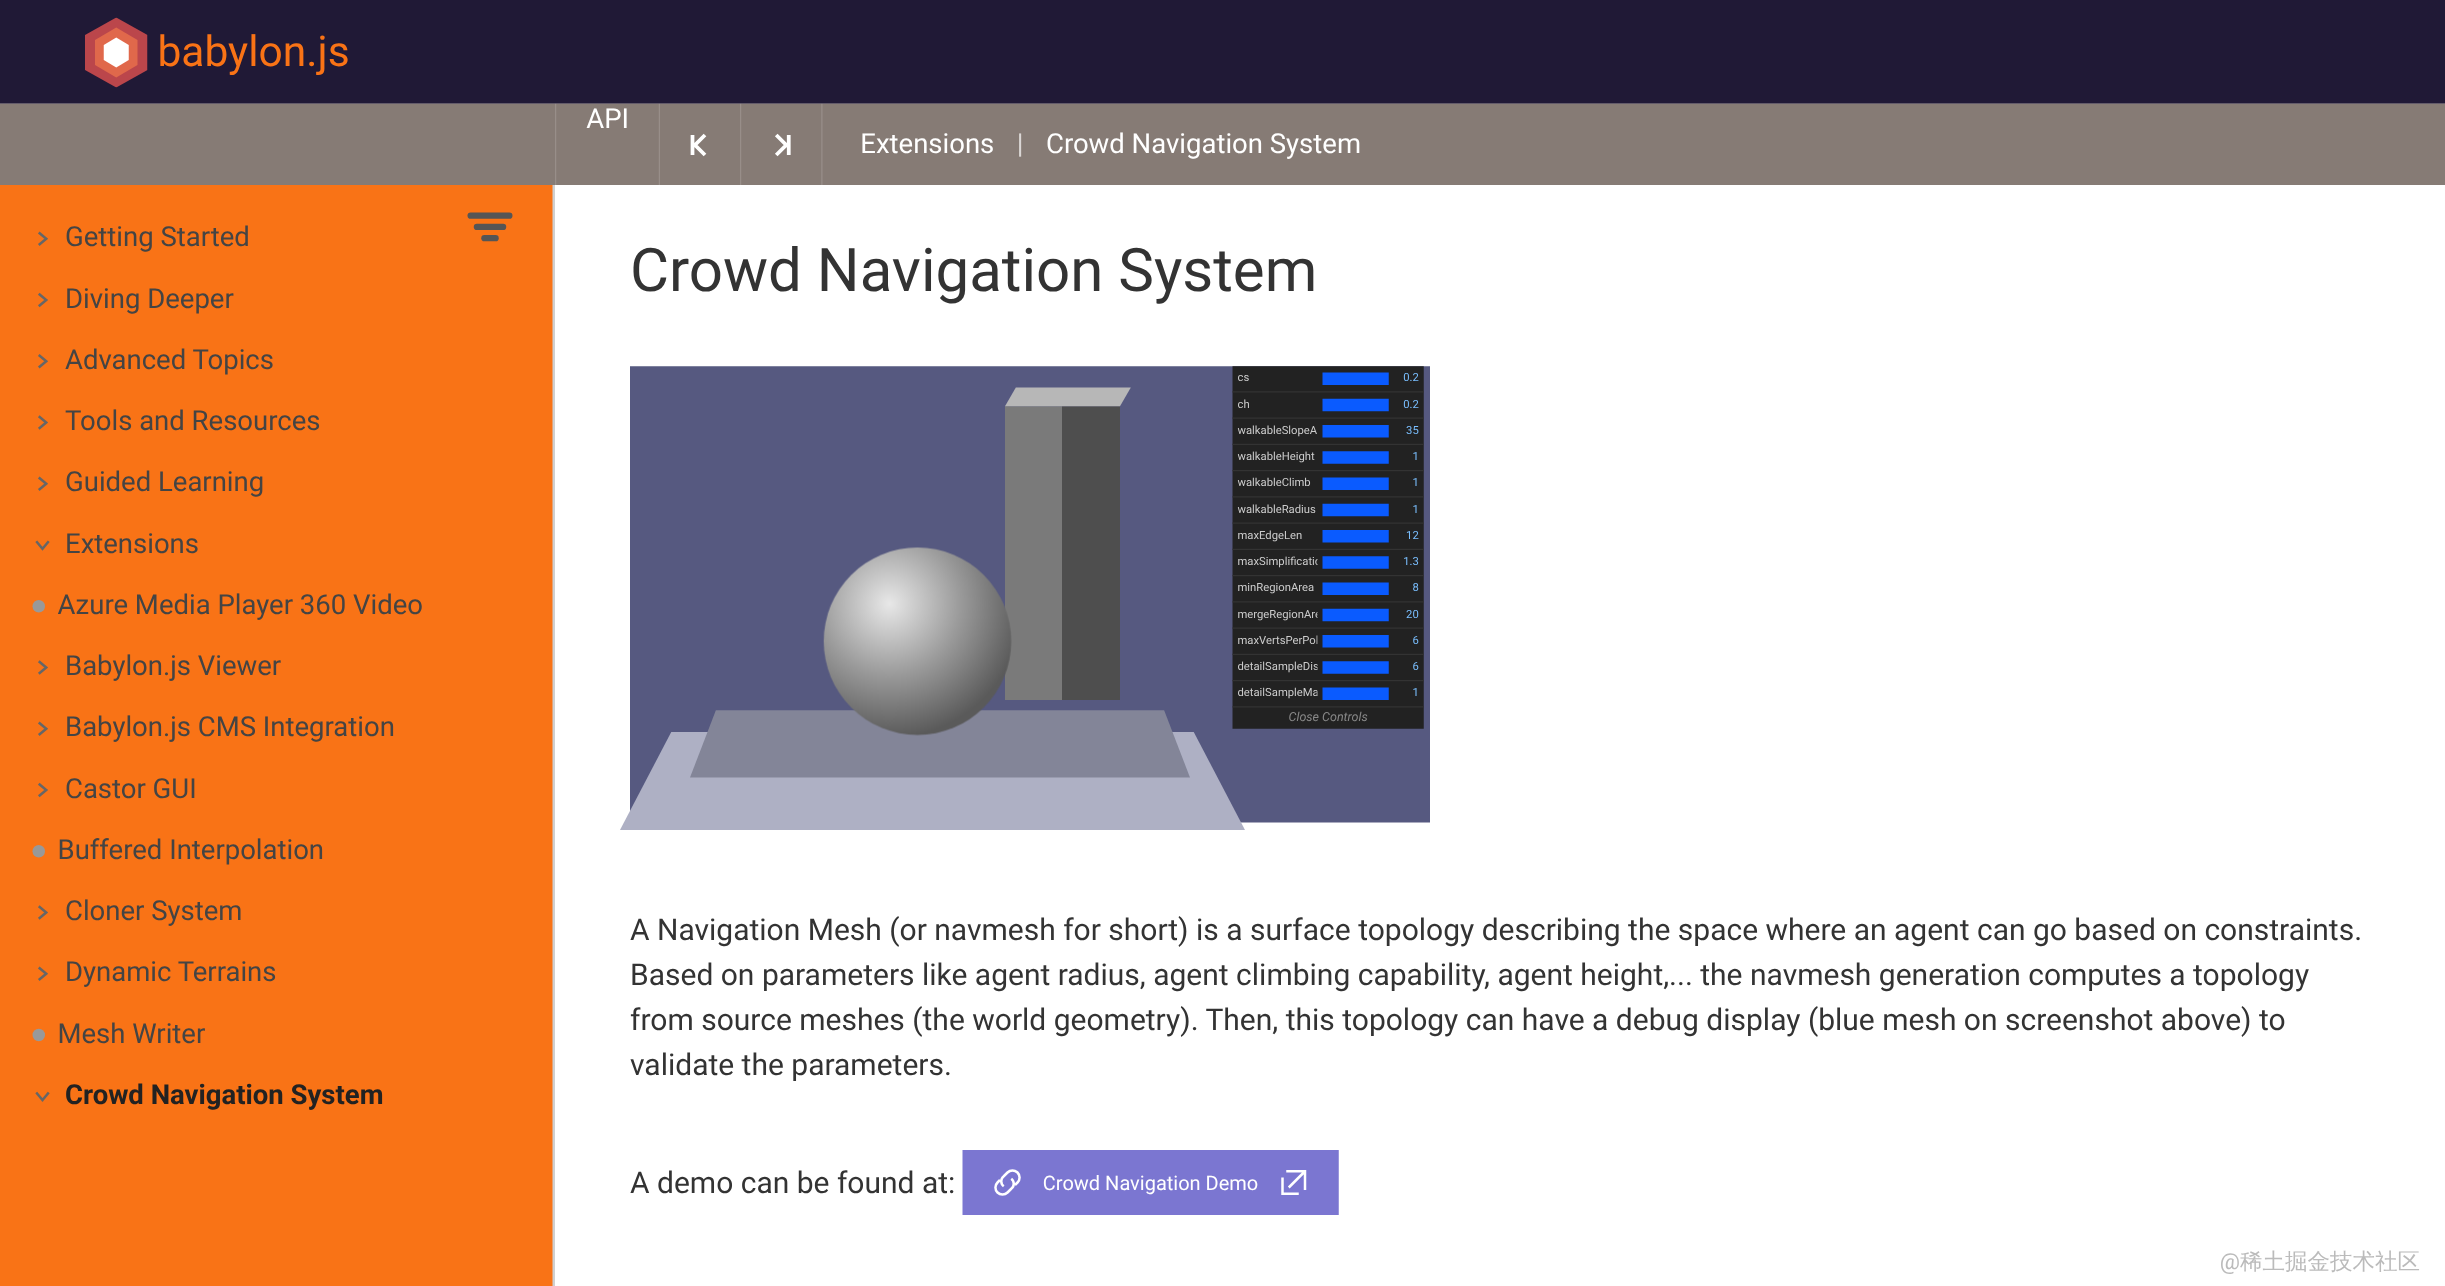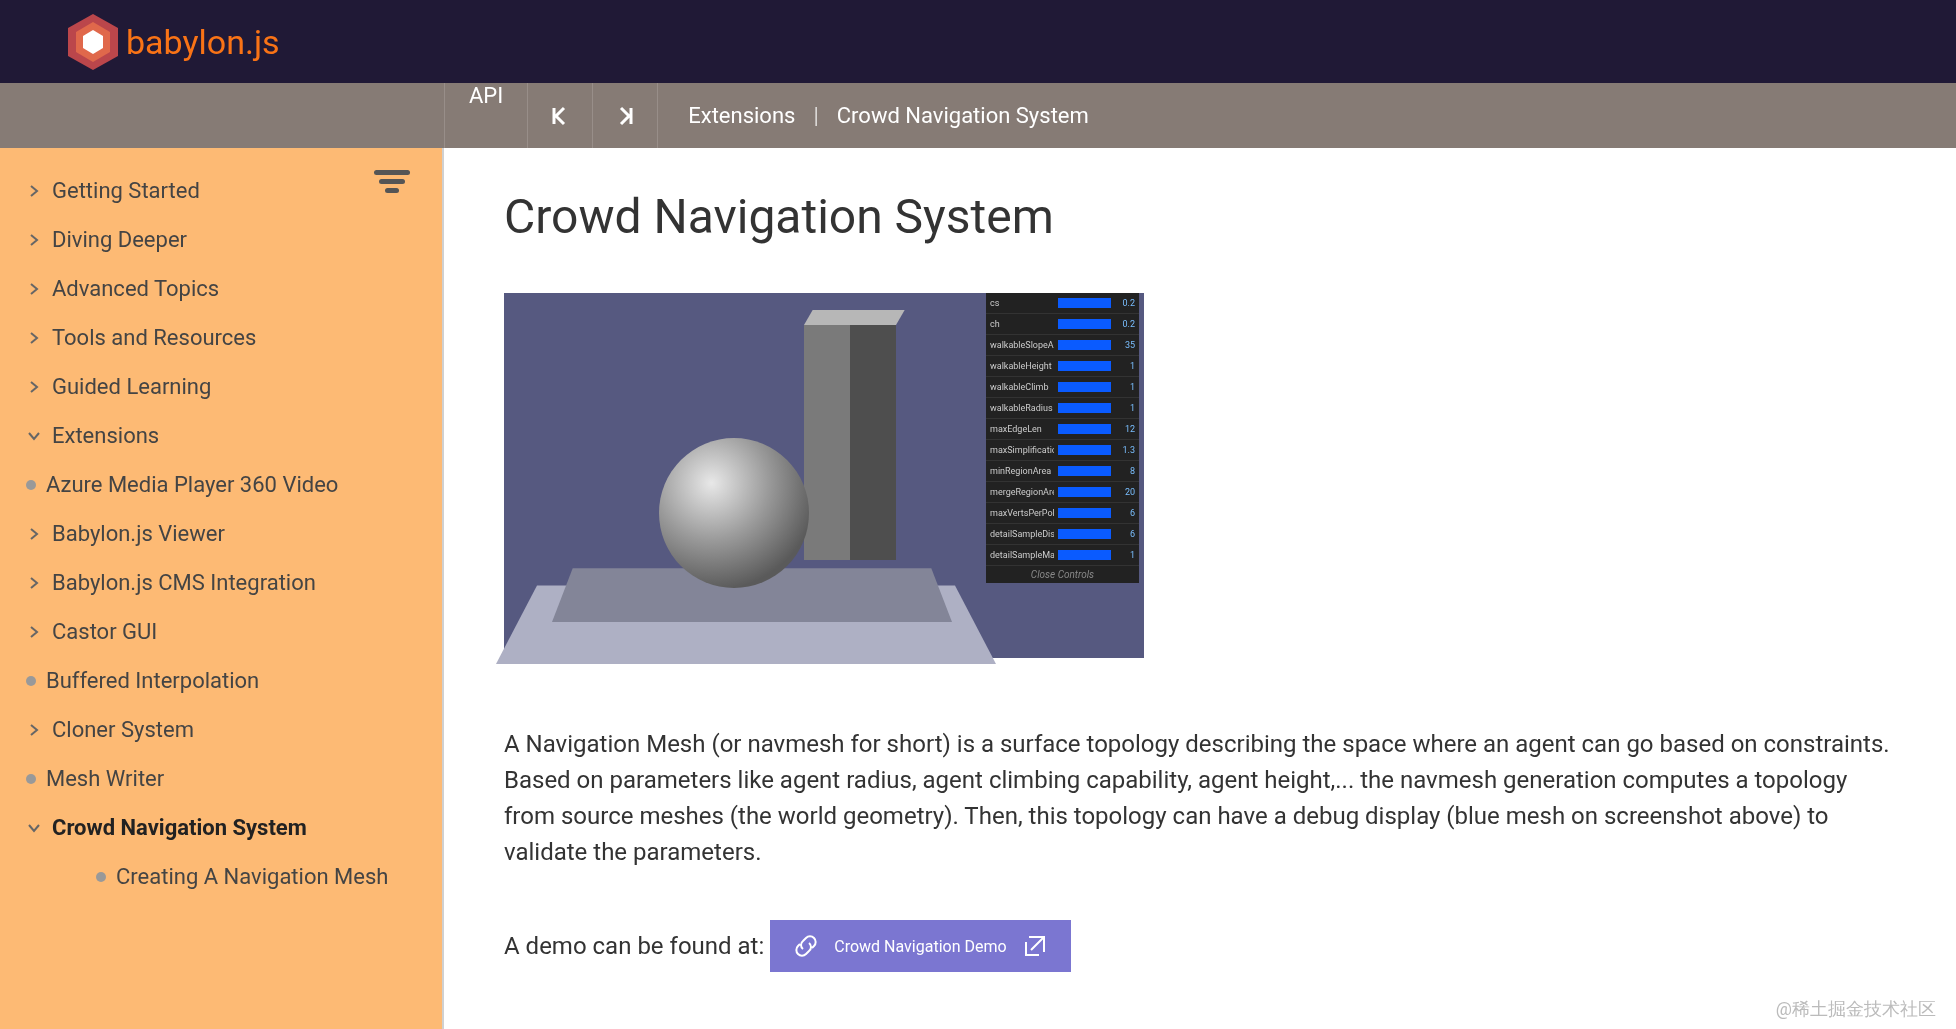--- a/index.html
+++ b/index.html
@@ -72,21 +72,21 @@
     gap: 18px;
     cursor: default;
   }
   .breadcrumb .sep { opacity: 0.7; }
   .main {
     display: flex;
     height: calc(1029px - 83px - 65px);
   }
   .sidebar {
     width: 444px;
-    background: #fdba74;
+    background: #f97316;
     border-right: 2px solid #d0d0d0;
     padding-top: 18px;
     overflow-y: hidden;
     position: relative;
   }
   .filter-icon {
     position: absolute;
     right: 32px;
     top: 22px;
     width: 36px;
@@ -377,34 +377,38 @@
         </div>
         <div class="nav-item level1">
           <span class="chevron">
             <svg viewBox="0 0 14 14">
               <polyline points="4,2 10,7 4,12"></polyline>
             </svg>
           </span>
           <span>Cloner System</span>
         </div>
         <div class="nav-item level1">
+          <span class="chevron">
+            <svg viewBox="0 0 14 14">
+              <polyline points="4,2 10,7 4,12"></polyline>
+            </svg>
+          </span>
+          <span>Dynamic Terrains</span>
+        </div>
+        <div class="nav-item level1">
           <span class="bullet"></span>
           <span>Mesh Writer</span>
         </div>
         <div class="nav-item level1 active">
           <span class="chevron">
             <svg viewBox="0 0 14 14">
               <polyline points="2,4 7,10 12,4"></polyline>
             </svg>
           </span>
           <span>Crowd Navigation System</span>
-        </div>
-        <div class="nav-item level2">
-          <span class="bullet"></span>
-          <span>Creating A Navigation Mesh</span>
         </div>
       </div>
   </div>
 
   <div class="content">
     <h1>Crowd Navigation System</h1>
 
     <div class="figure">
       <div class="figure-floor"></div>
       <div class="figure-floor-inner"></div>

